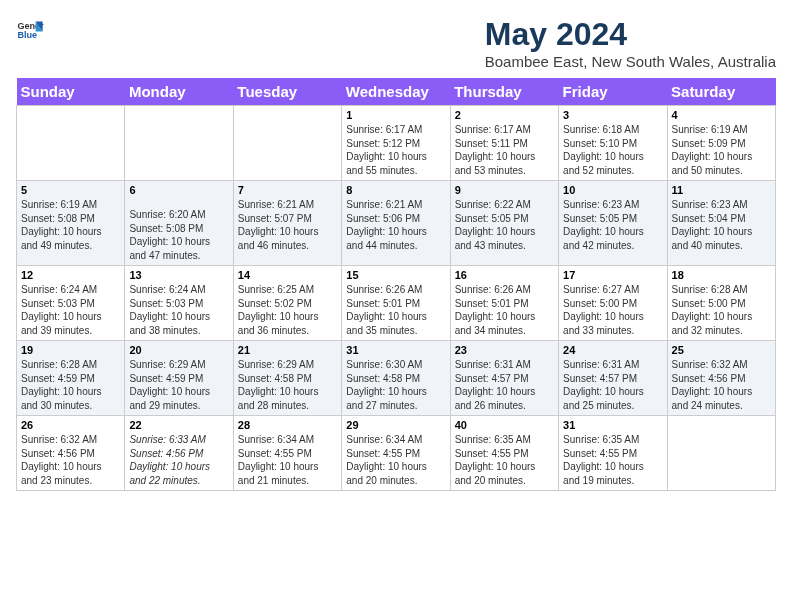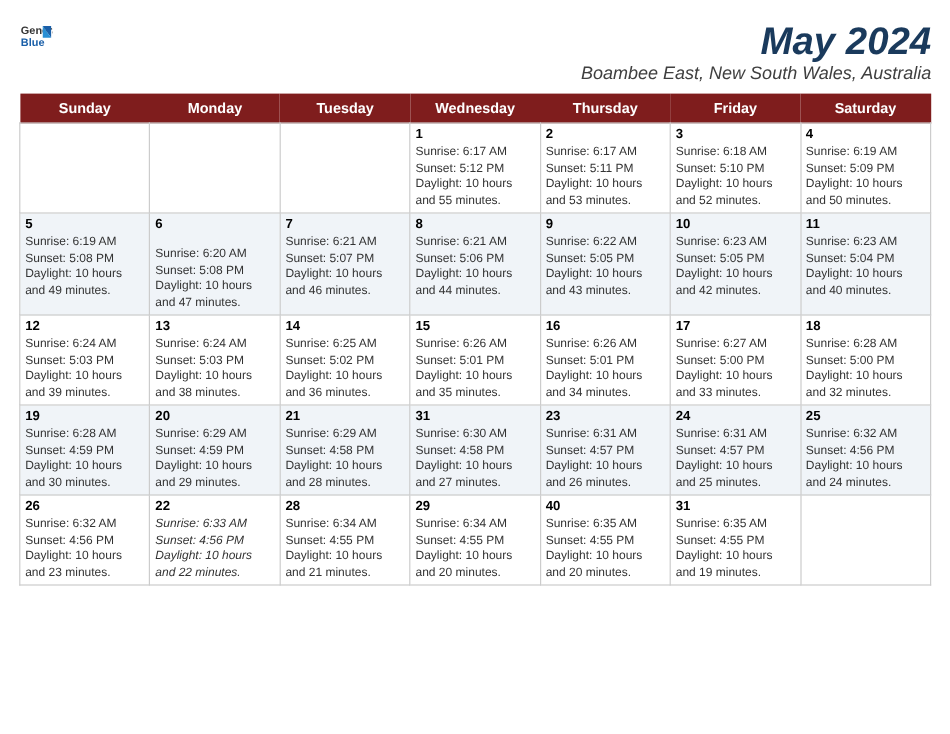--- a/index.html
+++ b/index.html
@@ -19,43 +19,41 @@
     .logo {
       display: flex;
       align-items: center;
       gap: 4px;
     }
     .logo-icon {
       width: 28px;
       height: 28px;
     }
     .title-area {
-      text-align: right;
-      font-style: italic;
     }
     .main-title {
       font-size: 32px;
       font-weight: bold;
       color: #1a3a5c;
     }
     .subtitle {
       font-size: 15px;
       color: #404040;
     }
     table {
       width: 100%;
       border-collapse: collapse;
       font-size: 10.5px;
     }
     th {
-      background-color: #7f1d1d;
+      background-color: #8b5cf6;
       color: #fff;
       padding: 5px 4px;
-      text-align: center;
-      font-size: 12px;
+      text-align: left;
+      font-size: 15px;
       font-weight: bold;
     }
     td {
       border: 1px solid #ccc;
       vertical-align: top;
       padding: 3px 4px;
       min-height: 80px;
       width: calc(100% / 7);
     }
     tr:nth-child(even) td {

